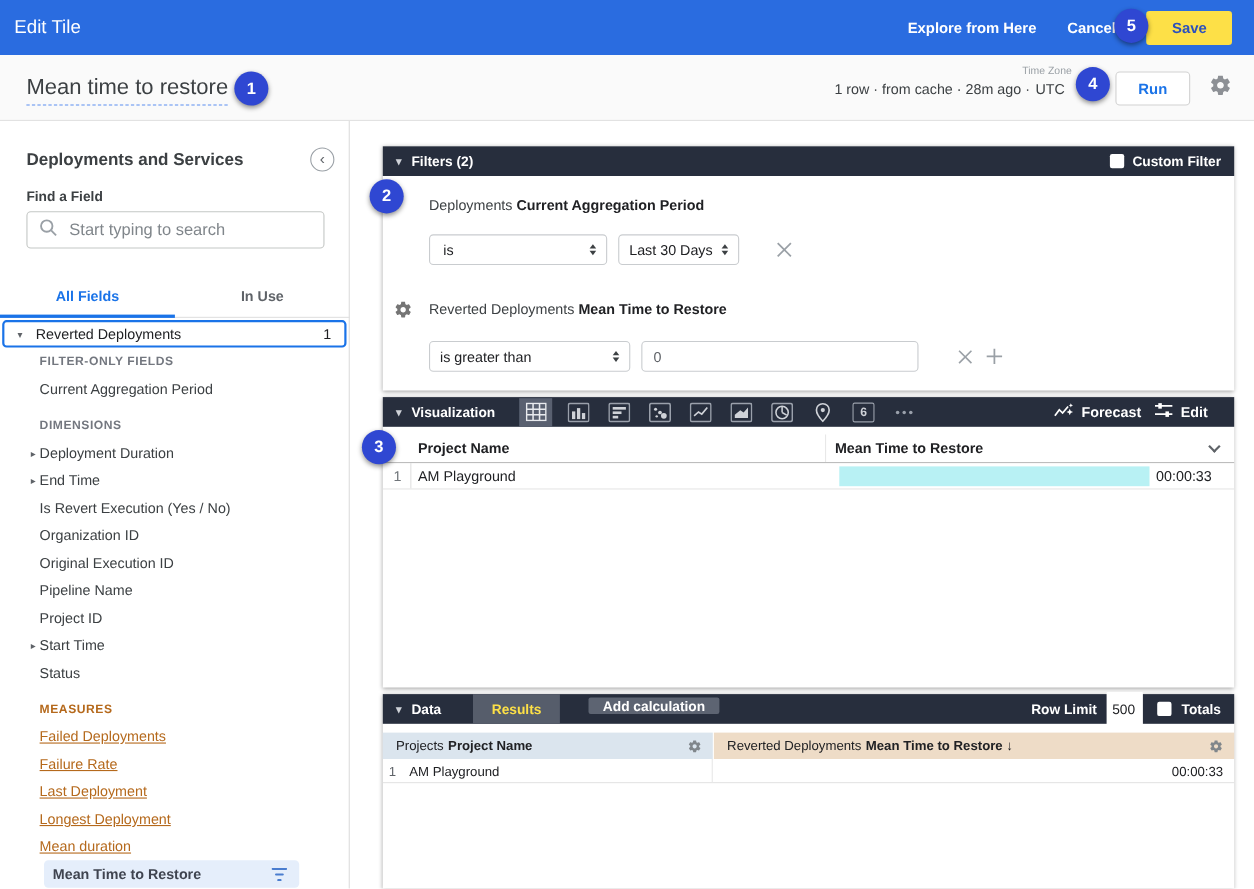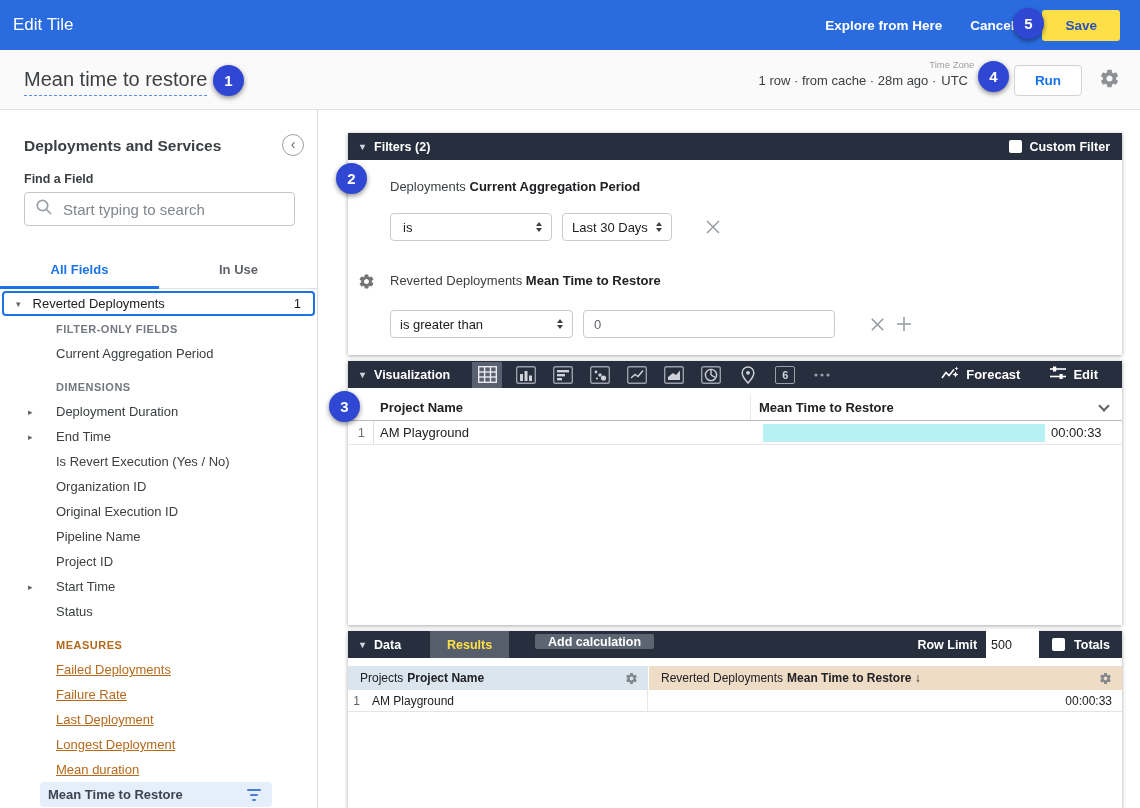--- a/index.html
+++ b/index.html
@@ -47,21 +47,21 @@
             font-size:13px; font-weight:700; cursor:pointer; position:relative; }
   .sb-tab.active { color:#1a73e8; }
   .sb-tab.inactive { color:#5f6368; }
   .sb-tab.active::after { content:""; position:absolute; left:0; bottom:-1px; width:100%; height:3px; background:#1a73e8; }
   .view-row { position:absolute; left:2px; top:181px; width:313px; height:25px; border:2px solid #1a73e8;
               border-radius:4px; display:flex; align-items:center; background:#fff; cursor:pointer; }
   .view-row .tri { margin-left:12px; font-size:9px; color:#5f6368; }
   .view-row .vr-label { margin-left:12px; font-size:13px; color:#202124; }
   .view-row .vr-count { margin-left:auto; margin-right:12px; font-size:13px; color:#202124; }
   .sb-fields { position:absolute; left:0; top:206px; width:317px; }
-  .sb-row { height:25px; display:flex; align-items:center; padding-left:56px; font-size:13px;
+  .sb-row { height:25px; display:flex; align-items:center; padding-left:36px; font-size:13px;
             color:#3c4043; position:relative; cursor:pointer; }
   .sb-row.group { font-size:11px; font-weight:700; color:#73777f; letter-spacing:.5px; cursor:default; }
   .sb-row.gap { margin-top:8px; }
   .sb-row.measure { color:#b5691c;text-decoration:underline; }
   .sb-row.group.mgroup { color:#b5691c; }
   .sb-row .arrow { position:absolute; left:28px; font-size:9px; color:#5f6368; }
   .sb-row.selected { background:#e5eefb; border-radius:4px; margin-left:40px; padding-left:8px;
                      width:232px; font-weight:700; color:#3f4450; }
   .filter-list-icon { margin-left:auto; margin-right:10px; display:flex; }
 
@@ -89,21 +89,21 @@
   .icon-btn { background:none; border:none; cursor:pointer; display:flex; align-items:center; padding:0; }
   .gear-f { position:absolute; left:10px; }
 
   
   .viz-card { left:348px; top:361px; width:774px; height:264px; }
   .viz-icons { display:flex; align-items:center; gap:11px; margin-left:22px; }
   .vicon { width:26px; height:22px; display:flex; align-items:center; justify-content:center; cursor:pointer; }
   .vicon.active { width:30px; height:26px; background:#596070; }
   .vicon .sv-box { width:20px; height:18px; border:1.4px solid #9aa0ab; border-radius:2px; color:#cfd2d8;
                    font-size:11px; display:flex; align-items:center; justify-content:center; }
-  .viz-right { margin-left:auto; display:flex; align-items:center; gap:30px; padding-right:12px; }
+  .viz-right { margin-left:auto; display:flex; align-items:center; gap:13px; padding-right:12px; }
   .viz-action { display:flex; align-items:center; gap:7px; color:#fff; font-size:13px; cursor:pointer; }
   .viz-table { position:absolute; left:0; top:34px; width:774px; }
   .vt-header { display:flex; height:26px; align-items:center; border-bottom:1px solid #bdbdbd;
                font-size:13px; font-weight:700; color:#202124; }
   .vt-numcol { width:26px; }
   .vt-col1 { width:376px; padding-left:6px; }
   .vt-col2 { flex:1; padding-left:8px; display:flex; align-items:center; border-left:1px solid #e8e8e8; height:100%; }
   .chev-down { width:8px; height:8px; border-right:2px solid #5f6368; border-bottom:2px solid #5f6368;
                transform:rotate(45deg); margin-left:auto; margin-right:14px; margin-top:-4px; cursor:pointer; }
   .vt-row { display:flex; height:24px; align-items:center; border-bottom:1px solid #e6e6e6; font-size:13px; color:#202124; }
@@ -112,21 +112,21 @@
   .vt-bar { width:282px; height:18px; background:#b8f1f4; margin-left:5px; }
   .vt-val { margin-left:6px; }
 
   
   .data-card { left:348px; top:631px; width:774px; height:177px; }
   .results-tab { position:absolute; left:82px; top:0; height:27px; padding:0 17px; background:#565d6b;
                  display:flex; align-items:center; font-size:12.5px; font-weight:700; color:#fde047; cursor:pointer; }
   .addcalc-btn { position:absolute; left:187px; top:3px; height:15px; padding:0 13px; background:#5d6472;
                  border:none; border-radius:2px; color:#fff; font-size:12.5px; font-weight:700; cursor:pointer; }
   .data-bar-right { margin-left:auto; display:flex; align-items:center; gap:9px; }
-  .rowlimit-input { width:53px; height:21px; border:none; border-radius:1px; font-size:12.5px; padding:16px 5px;
+  .rowlimit-input { width:33px; height:21px; border:none; border-radius:1px; font-size:12.5px; padding:16px 5px;
                     color:#202124; font-family:"Liberation Sans",sans-serif; outline:none; }
   .data-table { position:absolute; left:0; top:35px; width:774px; }
   .dt-header { display:flex; height:24px; font-size:12px; color:#202124; }
   .dt-h1 { width:300px; background:#dbe5ee; display:flex; align-items:center; padding:0 10px 0 12px; }
   .dt-h2 { flex:1; background:#eedcc7; display:flex; align-items:center; padding:0 10px 0 12px; margin-left:1px; }
   .dt-header b { font-weight:700; margin-left:4px; }
   .dt-gear { margin-left:auto; display:flex; cursor:pointer; }
   .dt-row { display:flex; height:22px; align-items:center; font-size:12px; color:#202124;
             border-bottom:1px solid #e4e4e4; }
   .dt-c1 { width:300px; display:flex; align-items:center; height:100%; border-right:1px solid #e8e8e8; }

